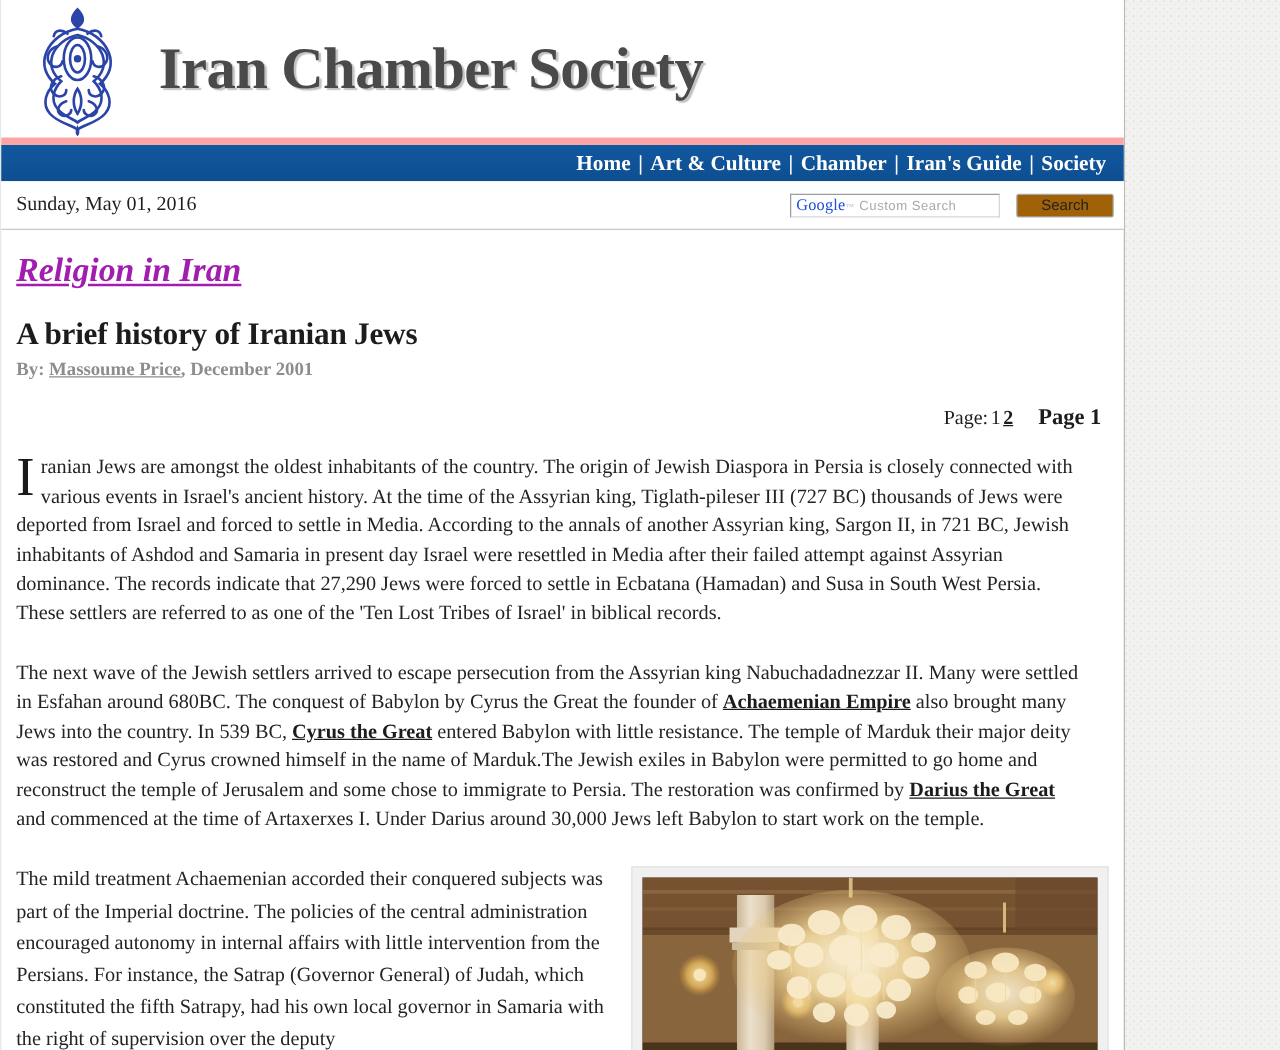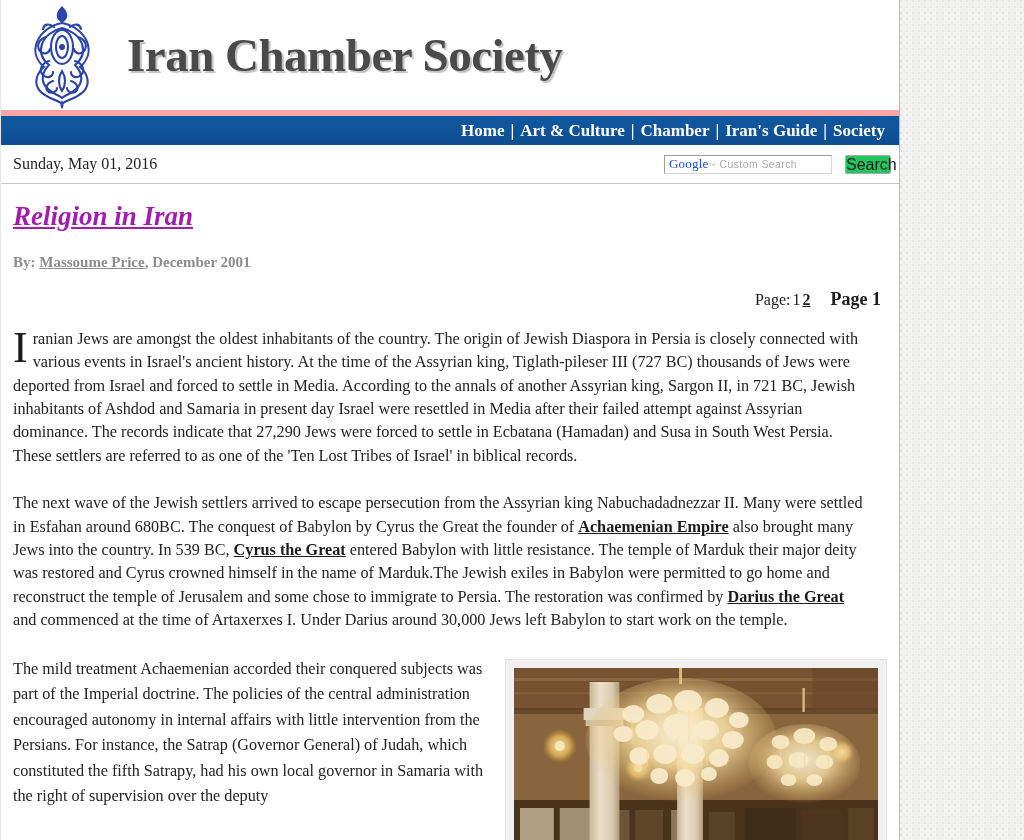--- a/index.html
+++ b/index.html
@@ -146,27 +146,27 @@
     color: #c4c4c4;
   }
   .gcs-label {
     font-size: 10.5px;
     color: #a9a9a9;
     margin-left: 4px;
     letter-spacing: 0.4px;
   }
   .search-button {
     margin-left: 13px;
-    width: 46px;
+    width: 78px;
     height: 19px;
     border: 1px solid #a8a8a8;
     border-radius: 2px;
-    background: #22c55e;
+    background: #a16207;
     font-family: "Liberation Sans", sans-serif;
-    font-size: 16px;
+    font-size: 12px;
     color: #222222;
     cursor: pointer;
     line-height: 17px;
     text-align: center;
     padding: 0;
   }
 
   
   .content {
     padding: 14px 12px 0 12px;
@@ -340,20 +340,21 @@
         </span>
       </div>
       <button class="search-button">Search</button>
     </div>
   </div>
 
   <main class="content">
 
     <h1 class="section-title">Religion in Iran</h1>
 
+    <h2 class="article-title">A brief history of Iranian Jews</h2>
 
     <div class="byline">
       <span>By:</span>
       <a>Massoume Price</a><span>, December 2001</span>
     </div>
 
     <div class="pager">
       <span class="pg-label">Page:</span><span class="pg-num">1</span><span class="pg-num pg-num-active">2</span><span class="pg-current">Page 1</span>
     </div>
 

